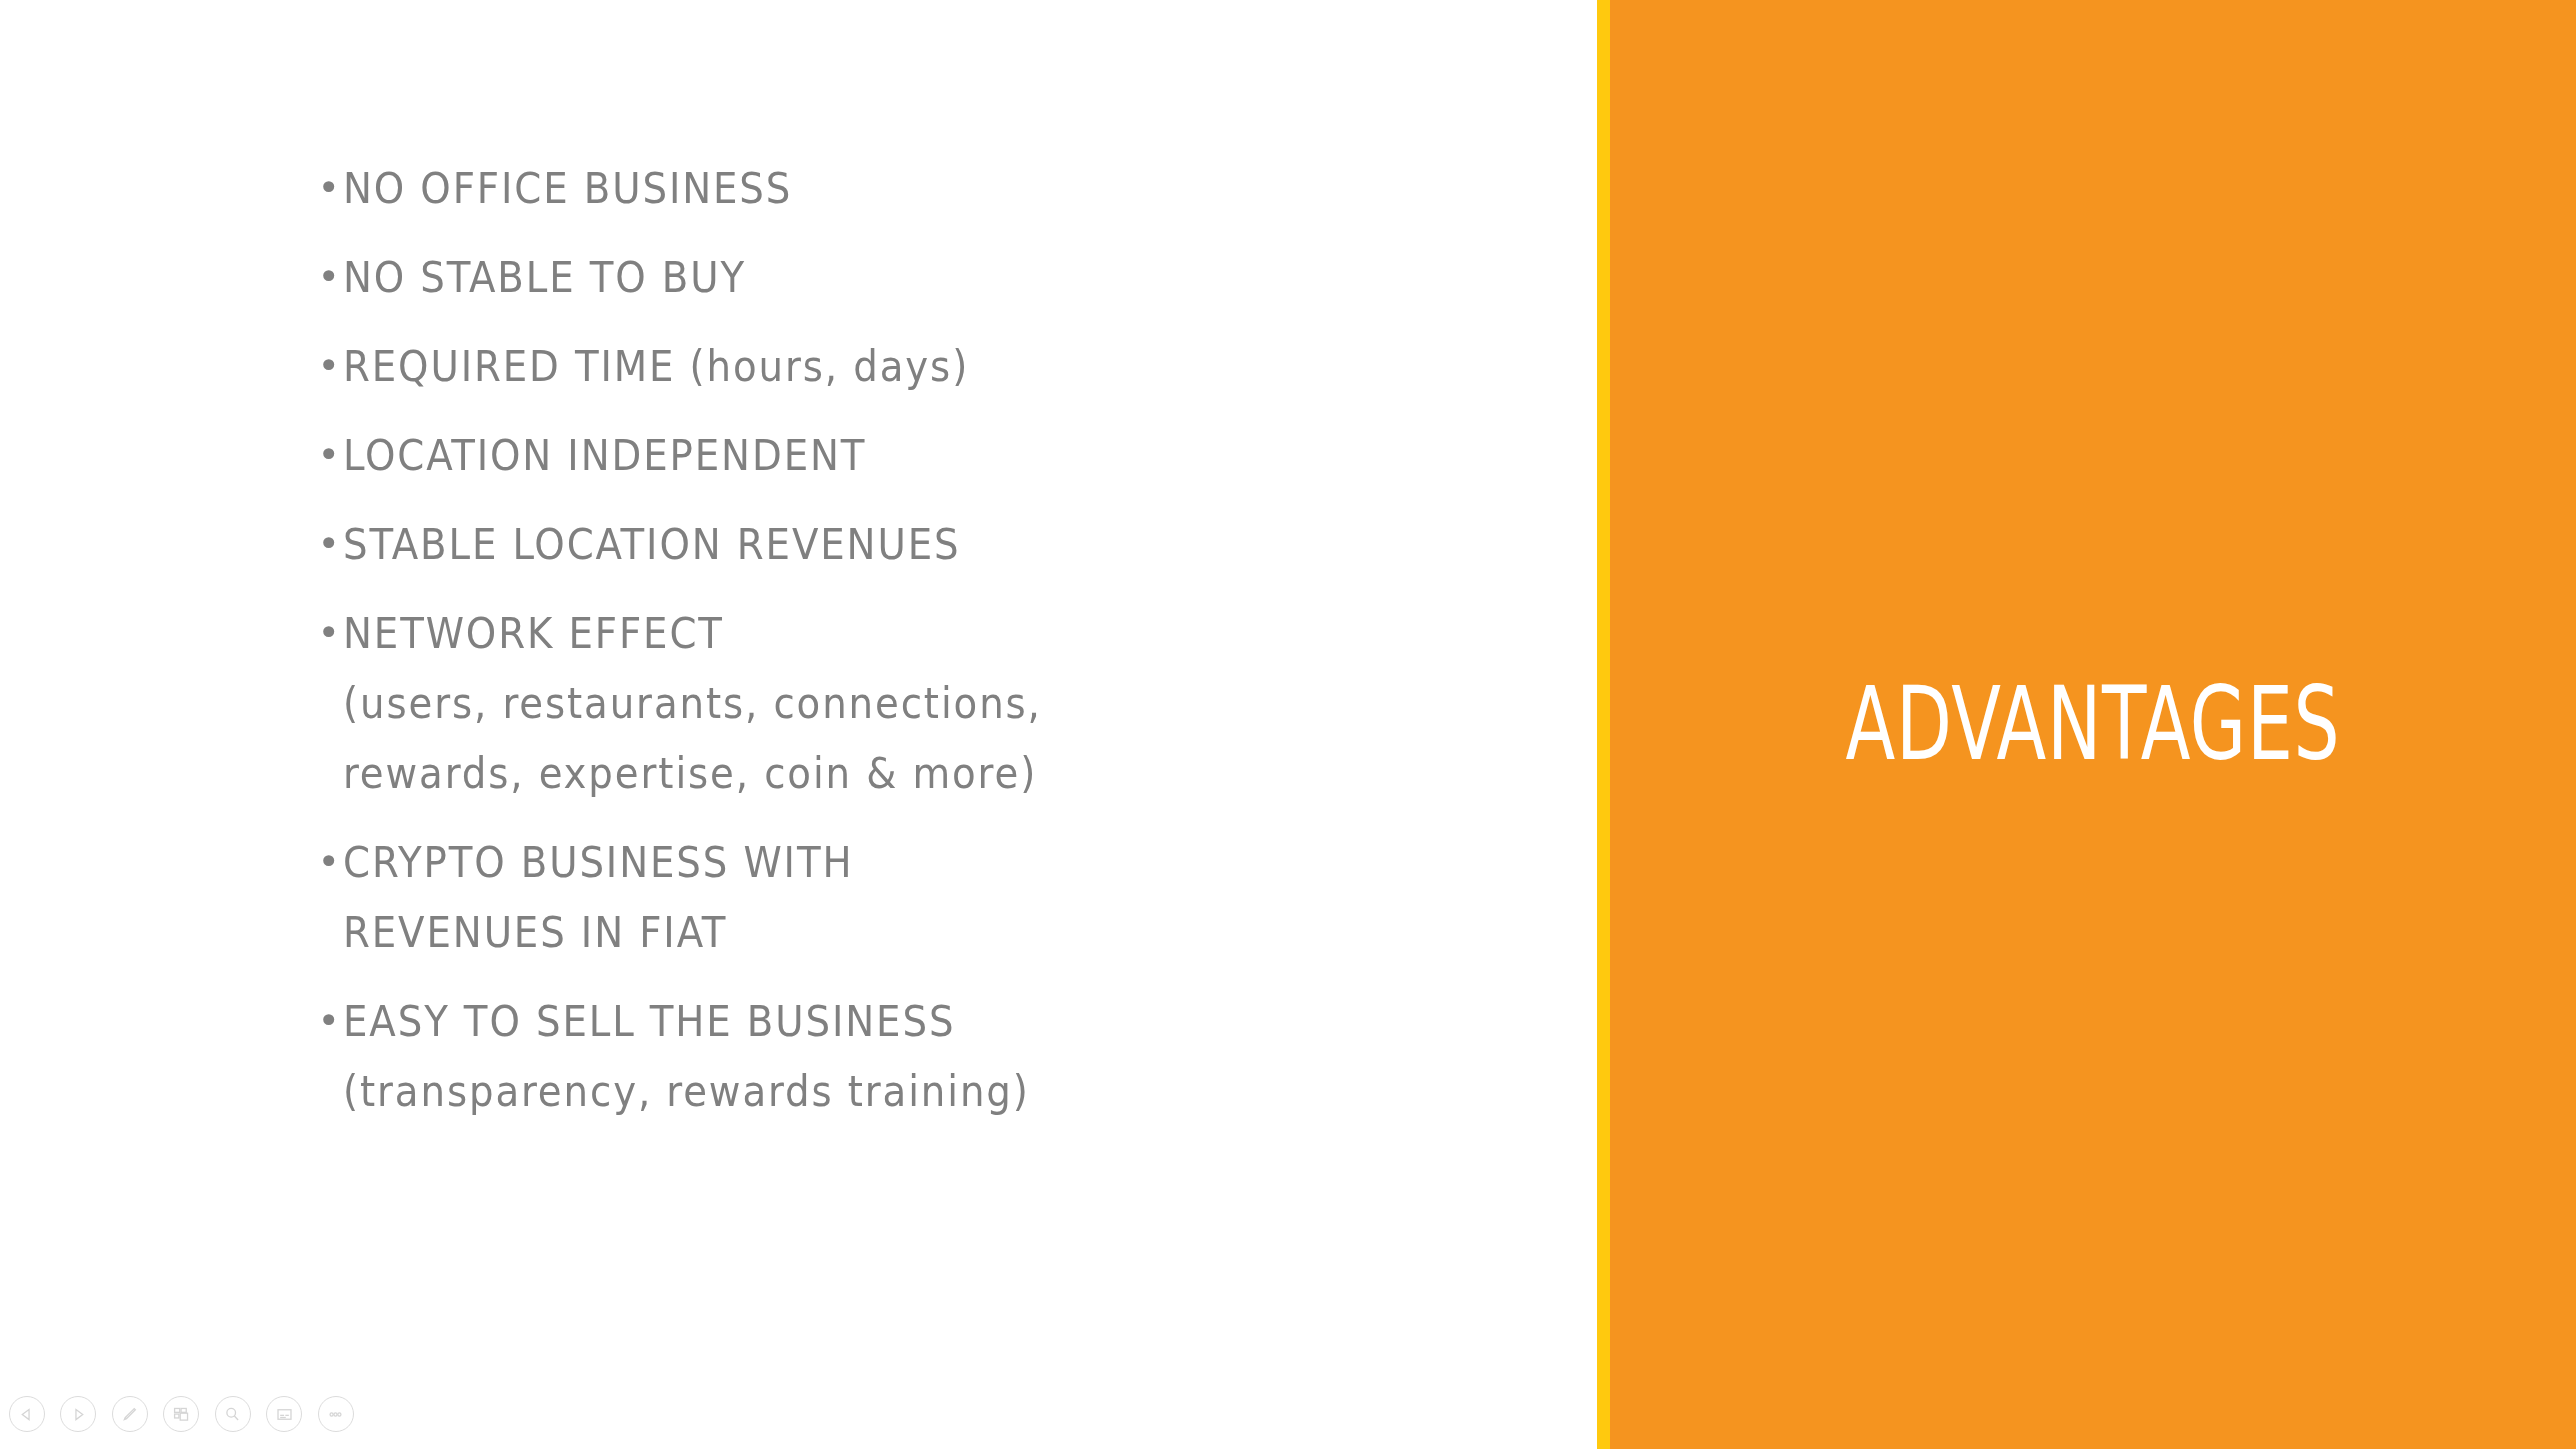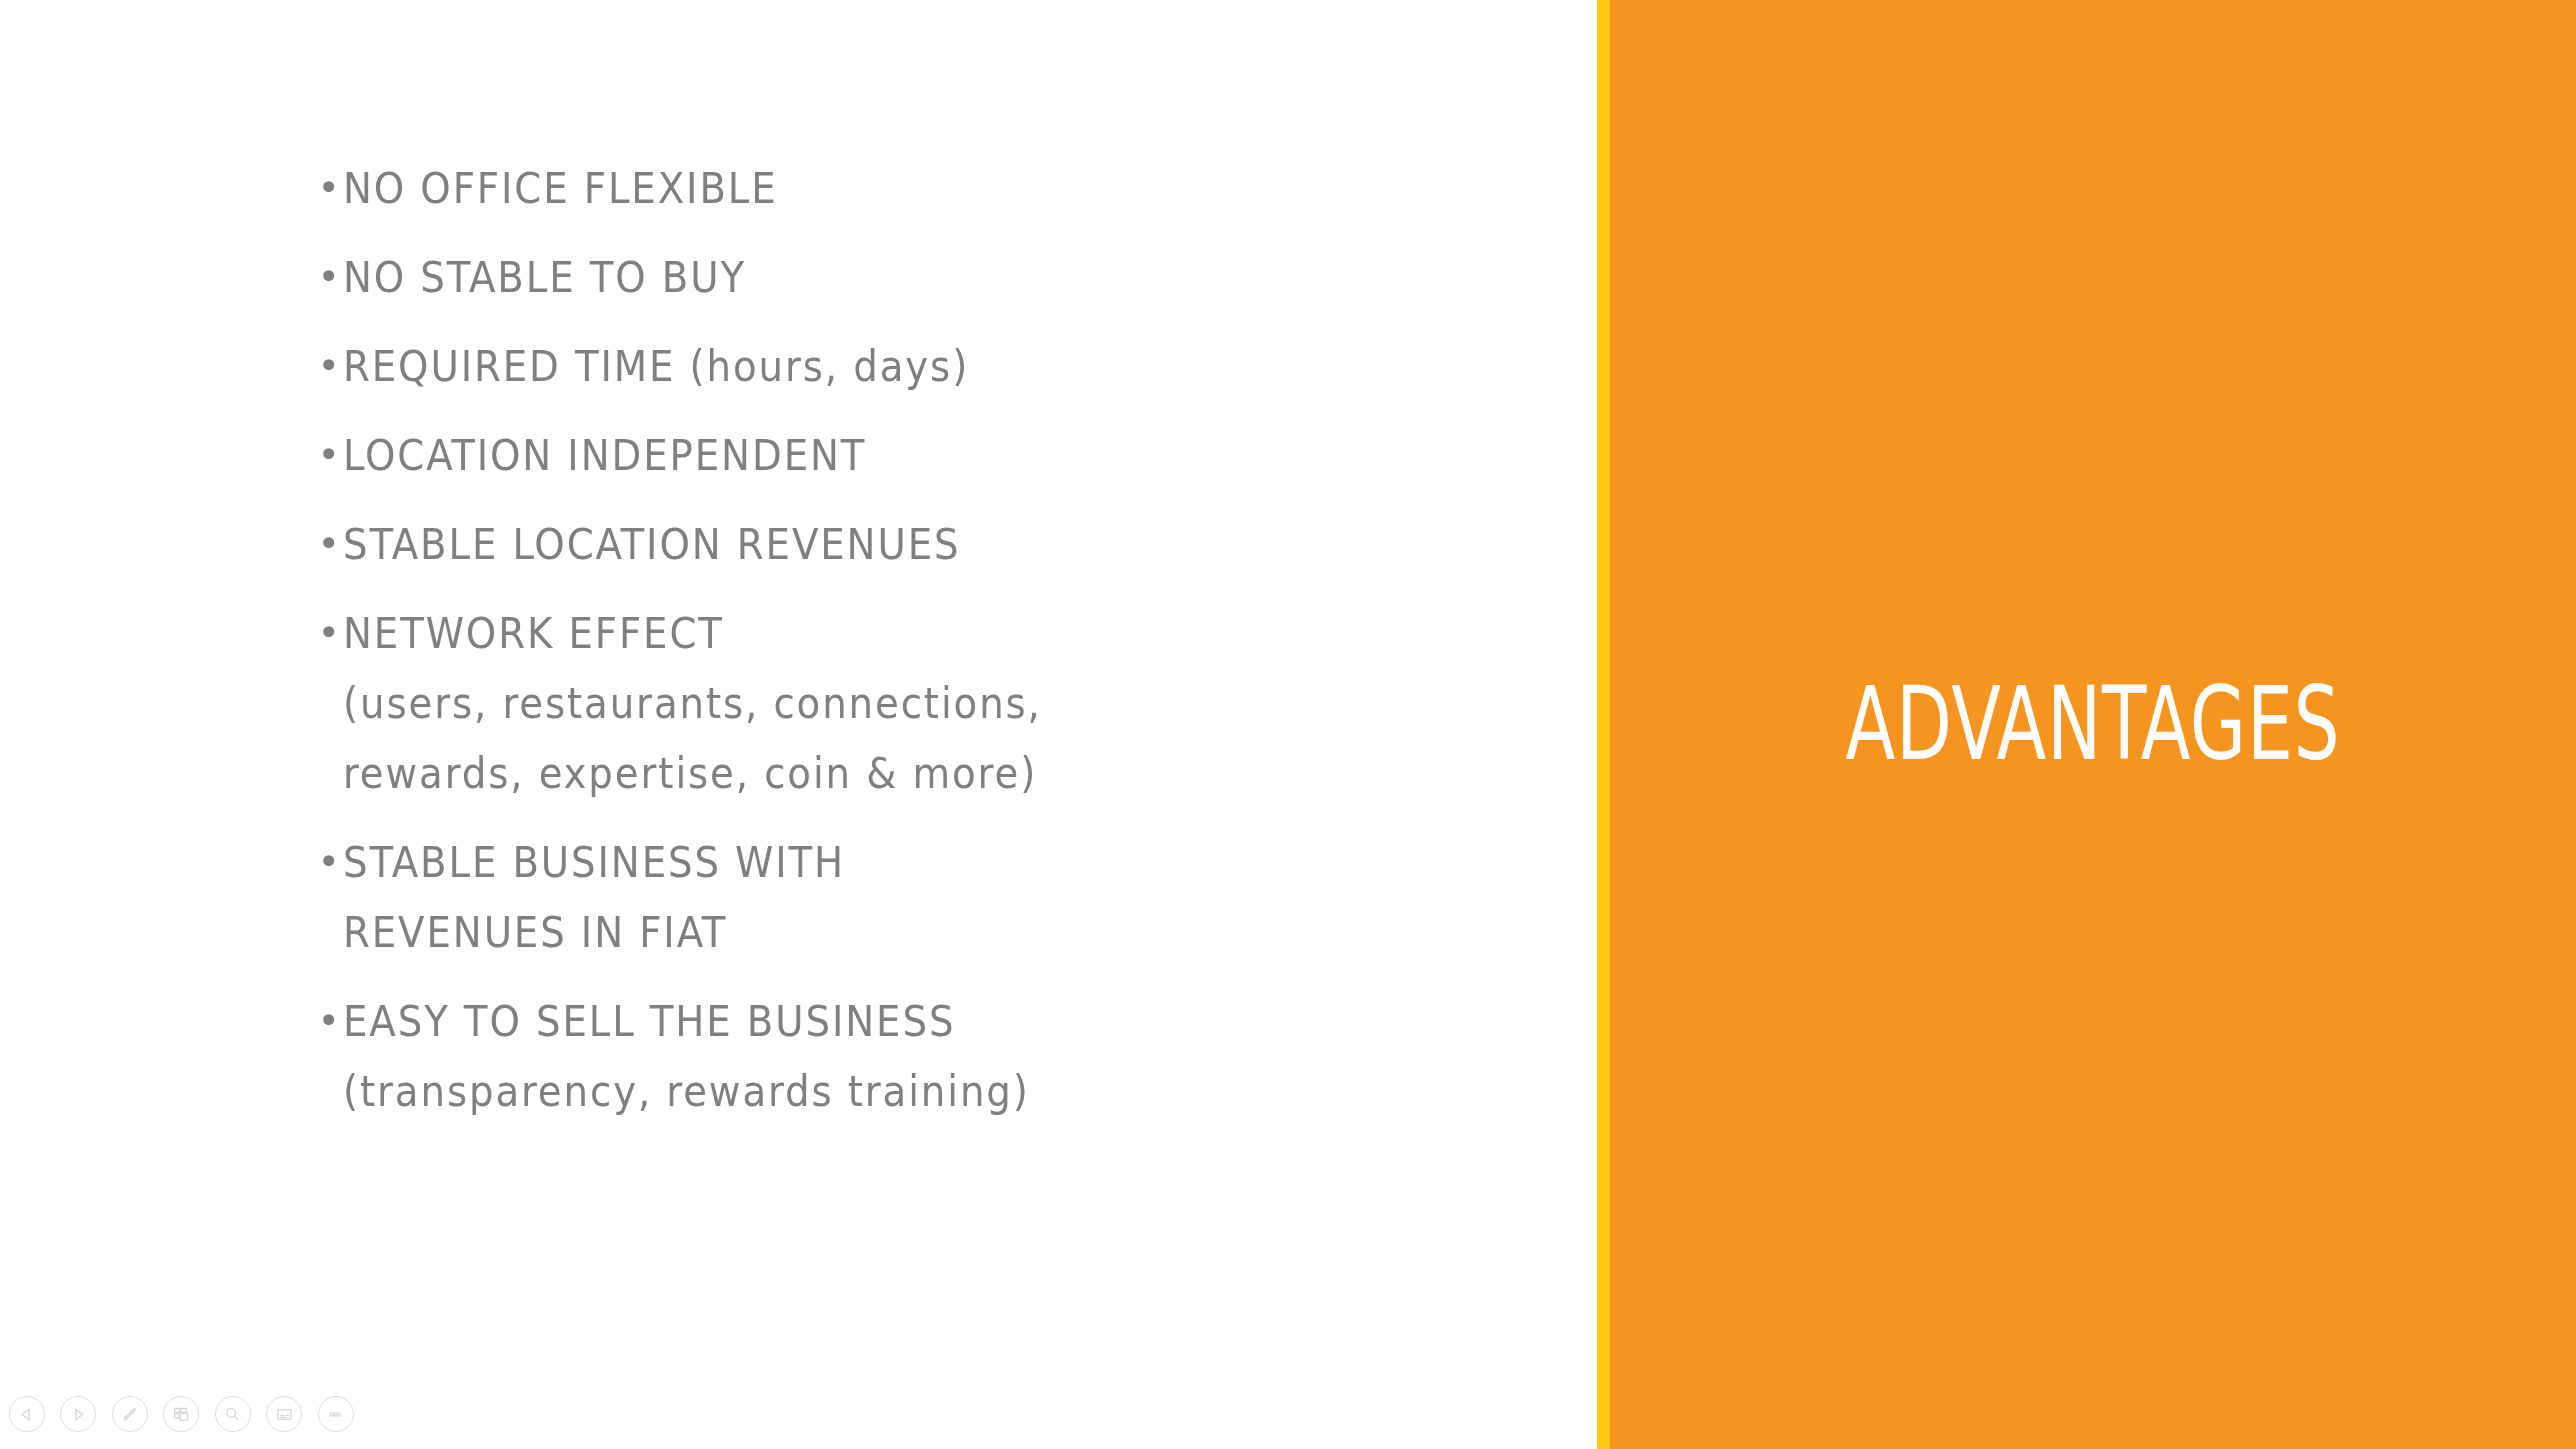--- a/index.html
+++ b/index.html
@@ -129,21 +129,21 @@
 <div id="slide">
 
   <div id="right-panel"></div>
   <div id="accent-stripe"></div>
   <div id="slide-title">ADVANTAGES</div>
 
   <div id="bullet-list">
 
     <div class="bullet-row">
       <span class="bullet-dot">•</span>
-      <span class="bullet-text">NO OFFICE FLEXIBLE</span>
+      <span class="bullet-text">NO OFFICE BUSINESS</span>
     </div>
 
     <div class="bullet-row">
       <span class="bullet-dot">•</span>
       <span class="bullet-text">NO STABLE TO BUY</span>
     </div>
 
     <div class="bullet-row">
       <span class="bullet-dot">•</span>
       <span class="bullet-text">REQUIRED TIME (hours, days)</span>
@@ -161,21 +161,21 @@
 
     <div class="bullet-row">
       <span class="bullet-dot">•</span>
       <span class="bullet-text">NETWORK EFFECT
 (users, restaurants, connections,
 rewards, expertise, coin &amp; more)</span>
     </div>
 
     <div class="bullet-row">
       <span class="bullet-dot">•</span>
-      <span class="bullet-text">STABLE BUSINESS WITH
+      <span class="bullet-text">CRYPTO BUSINESS WITH
 REVENUES IN FIAT</span>
     </div>
 
     <div class="bullet-row">
       <span class="bullet-dot">•</span>
       <span class="bullet-text">EASY TO SELL THE BUSINESS
 (transparency, rewards training)</span>
     </div>
 
   </div>

